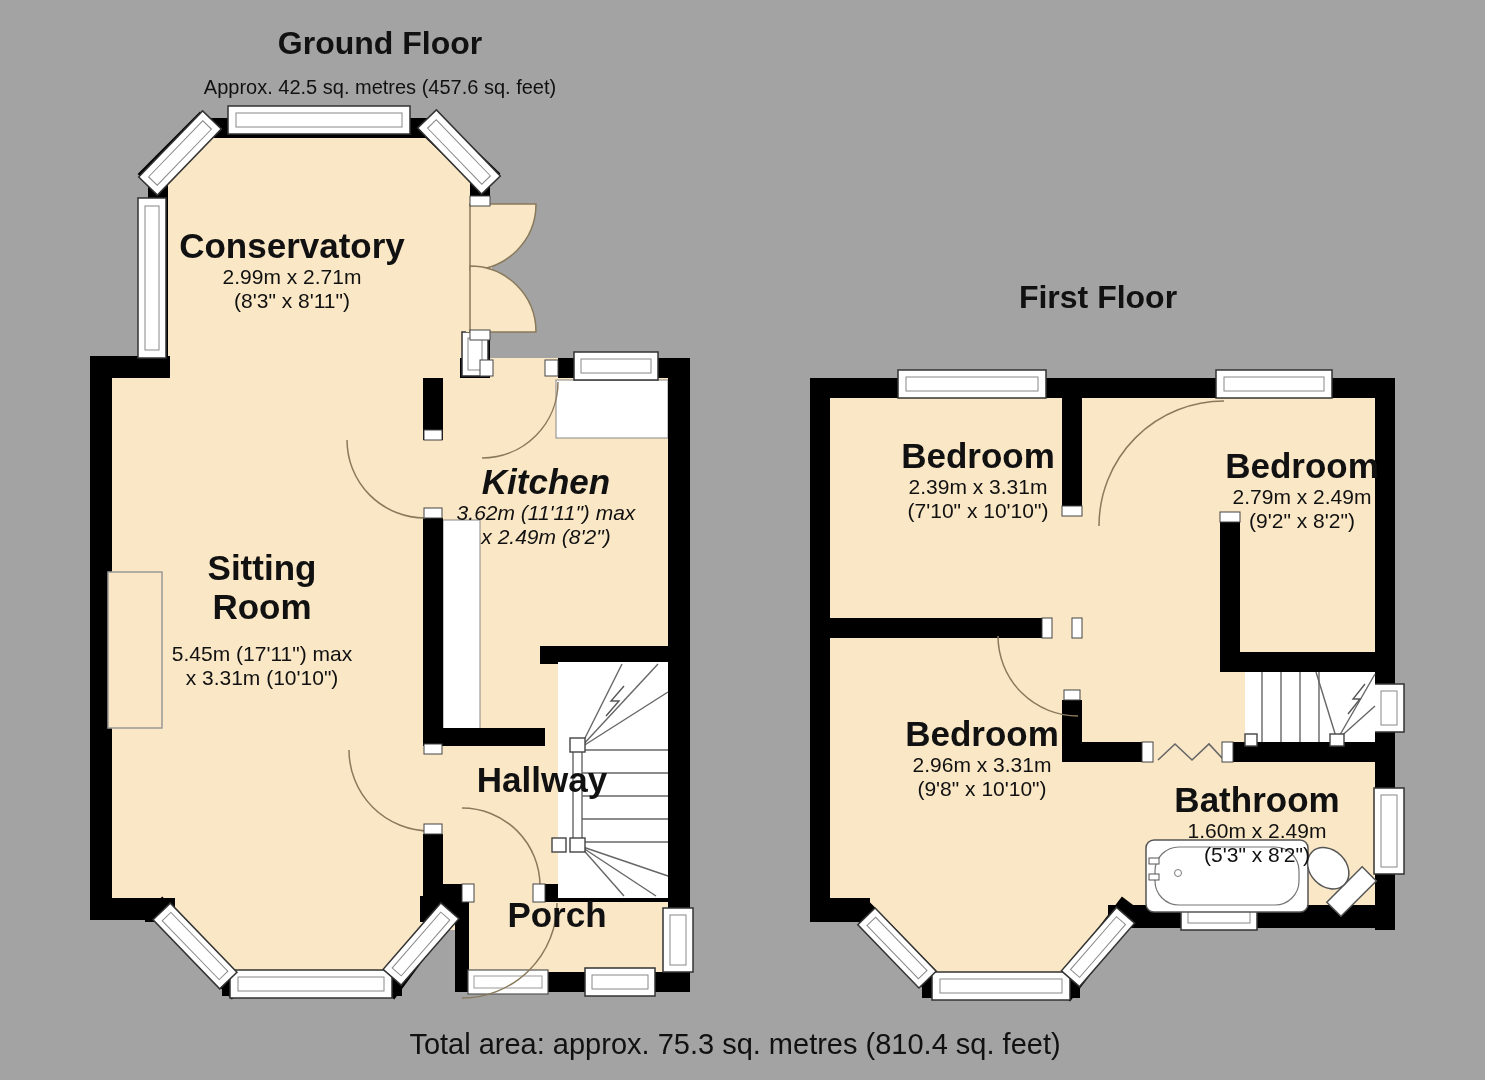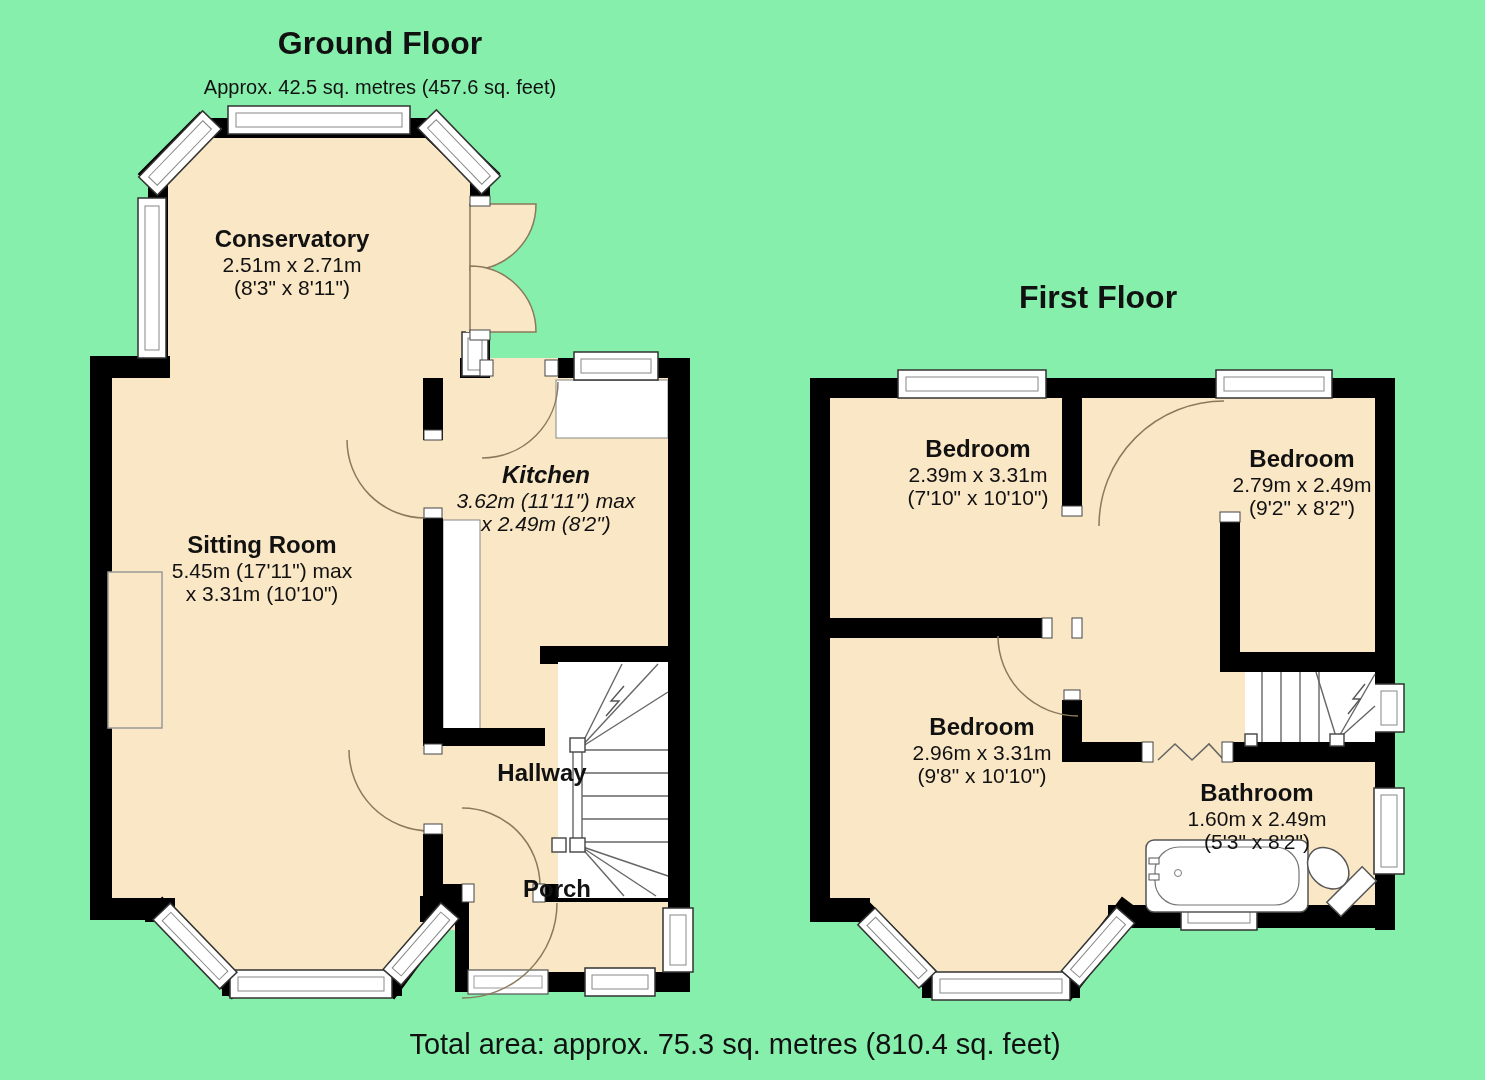--- a/index.html
+++ b/index.html
@@ -1,23 +1,23 @@
 <!DOCTYPE html>
 <html><head>
 <meta charset="utf-8">
 <style>
   html,body{margin:0;padding:0;background:#fff;}
-  #canvas{position:relative;width:1485px;height:1080px;background:#86efac;overflow:hidden;
+  #canvas{position:relative;width:1485px;height:1080px;background:#a3a3a3;overflow:hidden;
           font-family:"Liberation Sans", sans-serif;color:#111;}
   svg{position:absolute;left:0;top:0;}
   .lbl{position:absolute;transform:translateX(-50%);text-align:center;line-height:1.12;white-space:nowrap;}
   .floor-title{font-size:32px;font-weight:bold;}
   .floor-sub{font-size:20px;margin-top:12px;}
-  .room-name{font-weight:bold;font-size:24px;display:block;}
-  .room-name.wrap{width:170px;margin:0 auto;white-space:normal;}
+  .room-name{font-weight:bold;font-size:35px;display:block;}
+  .room-name.wrap{width:170px;margin:16px auto;white-space:normal;}
   .room-dim{font-size:21px;display:block;}
   .total-line{font-size:29px;}
 </style>
 </head>
 <body>
 
 <div id="canvas">
 
 <svg width="1485" height="1080" viewBox="0 0 1485 1080">
 
@@ -266,41 +266,41 @@
       <rect x="1064" y="690" width="16" height="10"></rect>
     </g>
   </g>
 </svg>
 
 <div class="lbl floor-title" style="left:380px;top:26px;">Ground Floor</div>
 <div class="lbl floor-sub" style="left:380px;top:64px;">Approx. 42.5 sq. metres (457.6 sq. feet)</div>
 
 <div class="lbl" style="left:292px;top:226px;">
   <span class="room-name">Conservatory</span>
-  <span class="room-dim">2.51m x 2.71m</span>
+  <span class="room-dim">2.99m x 2.71m</span>
   <span class="room-dim">(8'3" x 8'11")</span>
 </div>
 
 <div class="lbl" style="left:262px;top:532px;">
   <span class="room-name wrap">Sitting Room</span>
   <span class="room-dim">5.45m (17'11") max</span>
   <span class="room-dim">x 3.31m (10'10")</span>
 </div>
 
 <div class="lbl" style="left:546px;top:462px;font-style:italic;">
   <span class="room-name">Kitchen</span>
   <span class="room-dim">3.62m (11'11") max</span>
   <span class="room-dim">x 2.49m (8'2")</span>
 </div>
 
 <div class="lbl" style="left:542px;top:760px;">
   <span class="room-name">Hallway</span>
 </div>
 
-<div class="lbl" style="left:557px;top:876px;text-align:center;">
+<div class="lbl" style="left:557px;top:895px;text-align:center;">
   <span class="room-name">Porch</span>
 </div>
 
 <div class="lbl floor-title" style="left:1098px;top:280px;">First Floor</div>
 
 <div class="lbl" style="left:978px;top:436px;">
   <span class="room-name">Bedroom</span>
   <span class="room-dim">2.39m x 3.31m</span>
   <span class="room-dim">(7'10" x 10'10")</span>
 </div>

